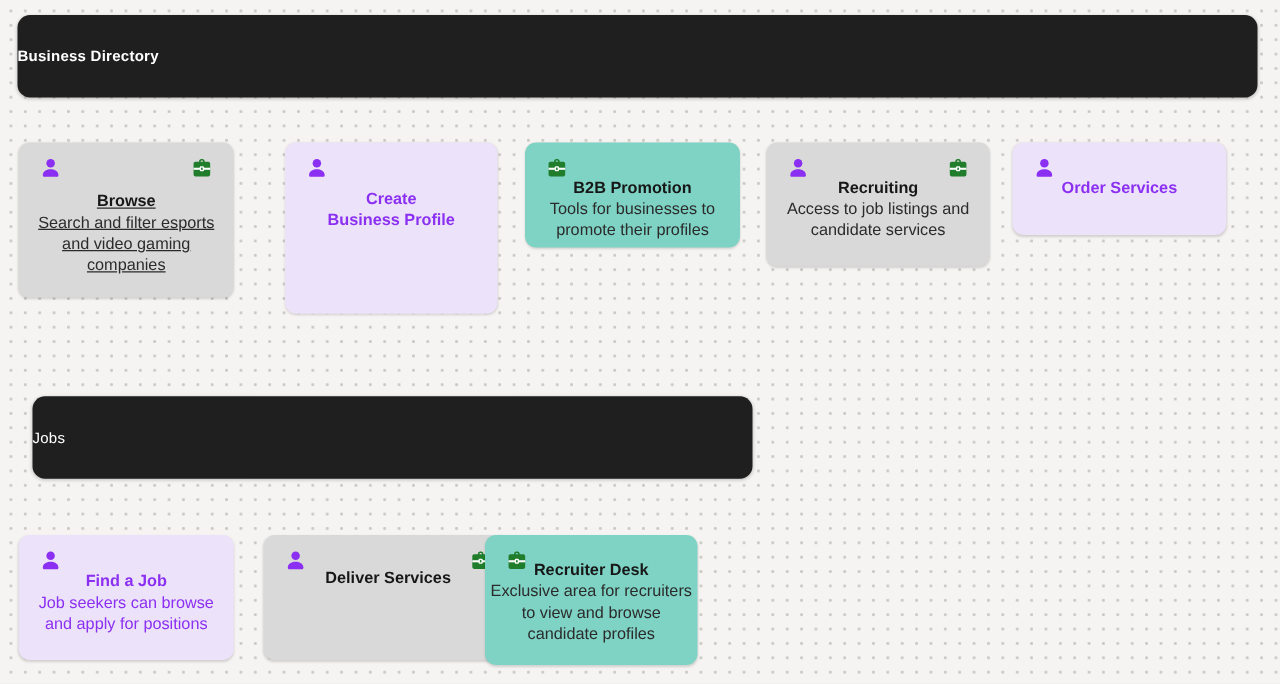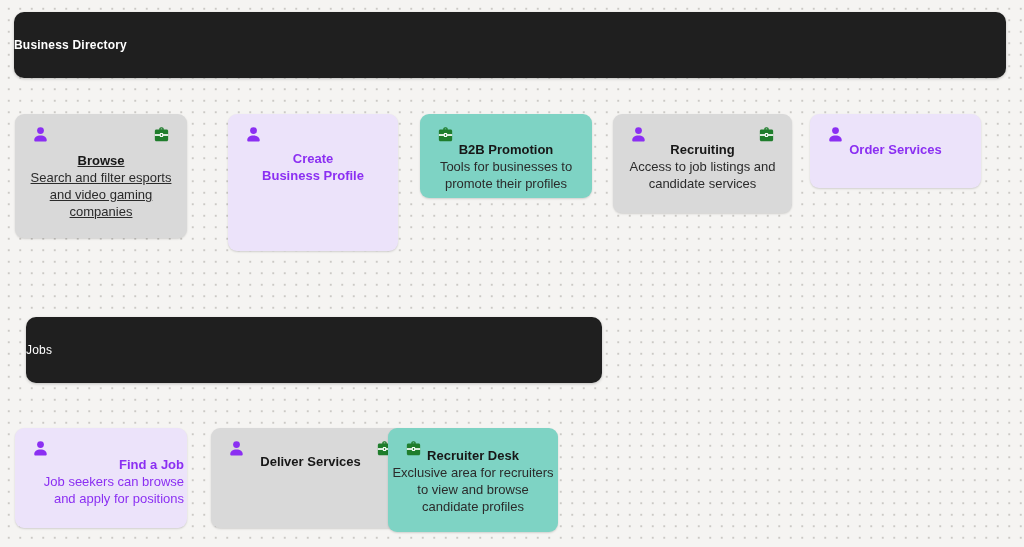--- a/index.html
+++ b/index.html
@@ -55,21 +55,21 @@
   .icon { position: absolute; top: 11px; width: 19px; height: 19px; }
   .icon.left  { left: 16px; }
   .icon.right { right: 16px; }
   .icon svg { width: 100%; height: 100%; display: block; }
 
   .card-browse        { left: 15px;  top: 114px; width: 172px; height: 124px; text-decoration: underline; --ct: 38px; }
   .card-create        { left: 228px; top: 114px; width: 170px; height: 137px; --ct: 36px; }
   .card-b2b           { left: 420px; top: 114px; width: 172px; height: 84px;  --ct: 27px; }
   .card-recruiting    { left: 613px; top: 114px; width: 179px; height: 99px;  --ct: 27px; }
   .card-order         { left: 810px; top: 114px; width: 171px; height: 74px;  --ct: 27px; }
-  .card-findjob       { left: 15px;  top: 428px; width: 172px; height: 100px; text-align: right; --ct: 28px; }
+  .card-findjob       { left: 15px;  top: 428px; width: 172px; height: 100px; --ct: 28px; }
   .card-deliver       { left: 211px; top: 428px; width: 199px; height: 100px; --ct: 25px; }
   .card-recruiterdesk { left: 388px; top: 428px; width: 170px; height: 104px; --ct: 19px; }
 </style>
 </head>
 <body>
 
 <div class="canvas">
 
   <div class="bar bar-business">
     <span>Business Directory</span>

